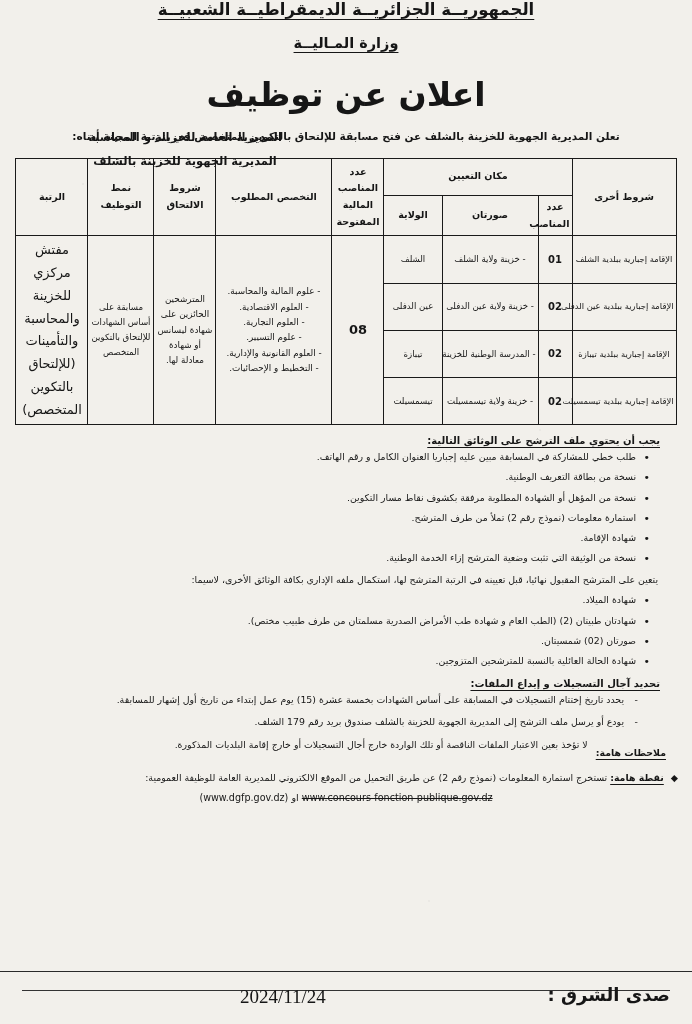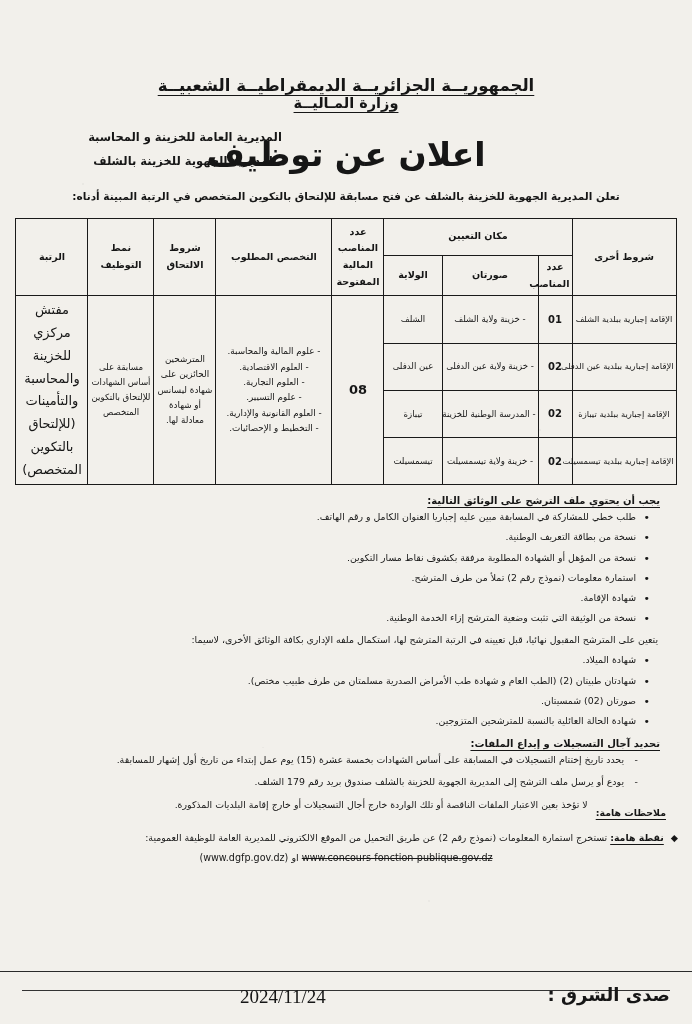--- a/index.html
+++ b/index.html
@@ -24,32 +24,32 @@
   }
   .sheet {
     position: absolute;
     inset: 0;
     padding: 0;
   }
 
   
   .hdr {
     text-align: center;
-    padding-top: 76px;
   }
   .hdr-republic {
     font-size: 16.5px;
     font-weight: bold;
     letter-spacing: 0px;
     text-decoration: underline;
     text-underline-offset: 4px;
   }
   .hdr-ministry {
     font-size: 14.5px;
     font-weight: bold;
+    margin-top: 16px;
     text-decoration: underline;
     text-underline-offset: 4px;
   }
   .dir-block {
     position: absolute;
     top: 125px;
     left: 55px;
     width: 260px;
     text-align: center;
     font-size: 11.5px;

